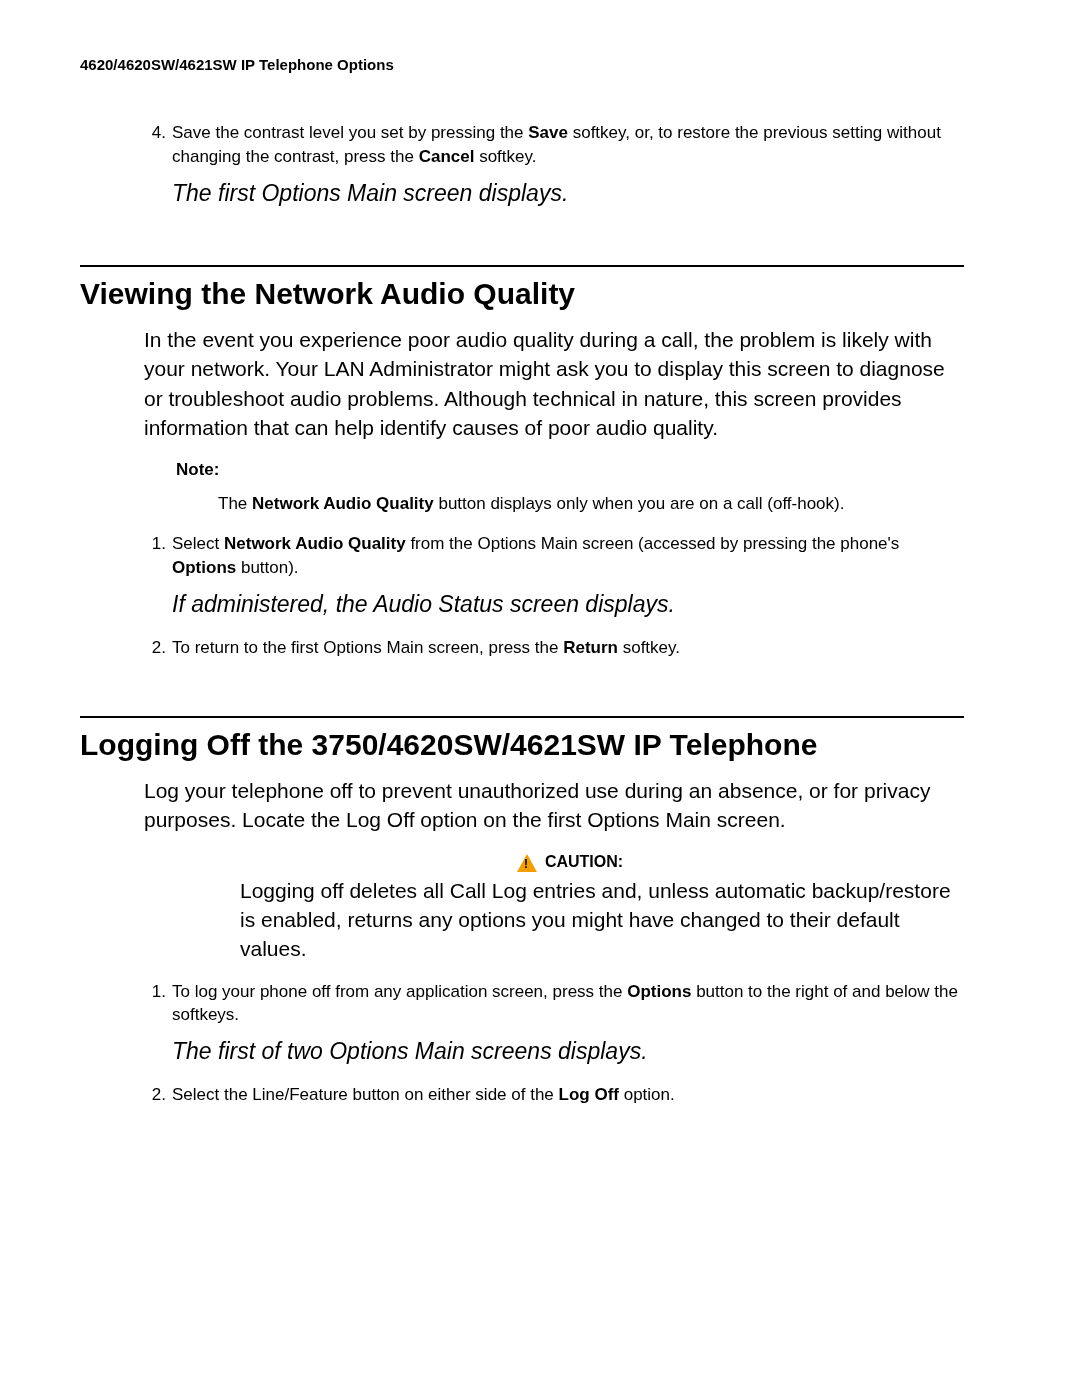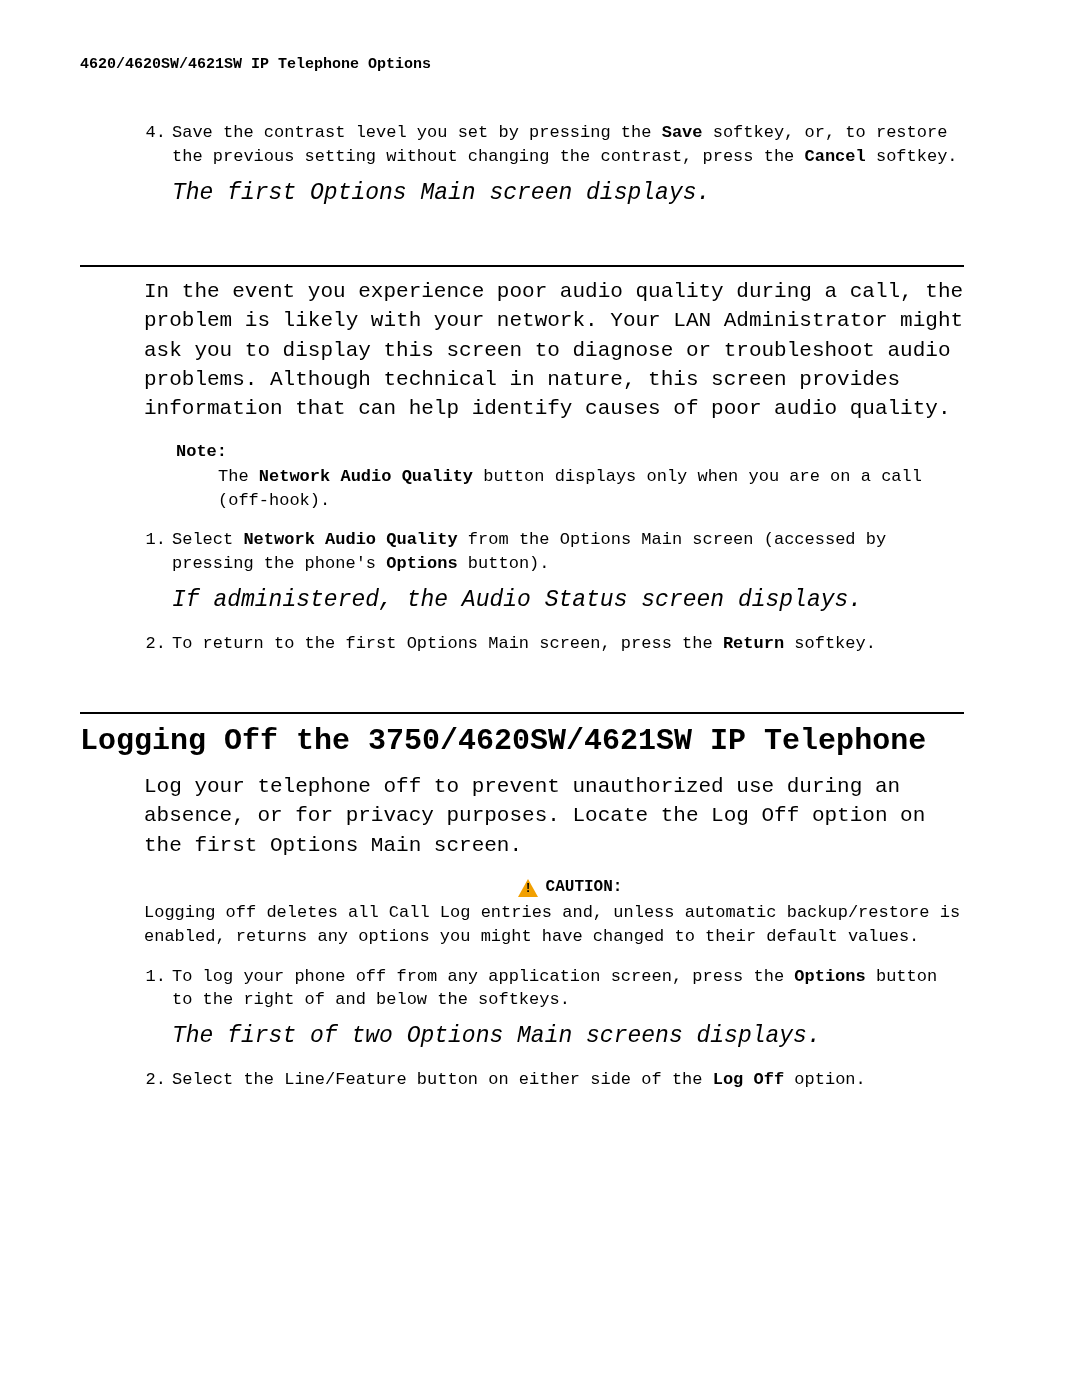--- a/index.html
+++ b/index.html
@@ -8,21 +8,20 @@
     font-family: Arial, Helvetica, sans-serif;
     background: #fff;
     color: #000;
   }
   .page {
     width: 1044px;
     height: 1397px;
     box-sizing: border-box;
     padding: 56px 80px 40px 80px;
     position: relative;
-    font-family: Liberation Mono, monospace;
   }
   .running-header {
     font-size: 15px;
     font-weight: bold;
     margin-bottom: 48px;
   }
   .body-indent {
     margin-left: 64px;
   }
   .list-item {
@@ -61,21 +60,21 @@
     margin-top: 18px;
   }
   .note-label {
     font-weight: bold;
     font-size: 17px;
   }
   .note-body {
     margin-left: 42px;
     font-size: 17px;
     line-height: 1.4;
-    margin-top: 4px;
+    margin-top: 12px;
   }
   .caution-block {
     margin-left: 32px;
     margin-top: 18px;
     display: flex;
     align-items: flex-start;
     justify-content: center;
   }
   .caution-icon {
     width: 0;
@@ -94,21 +93,22 @@
     top: 3px;
     font-size: 12px;
     font-weight: bold;
     color: #000;
   }
   .caution-label {
     font-weight: bold;
     font-size: 16px;
   }
   .caution-body {
-    font-size: 17px;
+    margin-left: 96px;
+    font-size: 21px;
     line-height: 1.4;
     margin-top: 4px;
   }
   .bold { font-weight: bold; }
   .footer {
     position: absolute;
     left: 80px;
     bottom: 44px;
     font-size: 15px;
     font-weight: bold;
@@ -126,20 +126,21 @@
     <div class="list-item">
       <div class="list-marker">4.</div>
       <div class="list-content">
         <span>Save the contrast level you set by pressing the </span><span class="bold">Save</span><span> softkey, or, to restore the previous setting without changing the contrast, press the </span><span class="bold">Cancel</span><span> softkey.</span>
         <div class="italic-note">The first Options Main screen displays.</div>
       </div>
     </div>
   </div>
 
   <hr class="section-rule">
+  <h1 class="section">Viewing the Network Audio Quality</h1>
 
   <div class="body-indent">
     <div class="para">In the event you experience poor audio quality during a call, the problem is likely with your network. Your LAN Administrator might ask you to display this screen to diagnose or troubleshoot audio problems. Although technical in nature, this screen provides information that can help identify causes of poor audio quality.</div>
 
     <div class="note-block">
       <div class="note-label">Note:</div>
       <div class="note-body">
         <span>The </span><span class="bold">Network Audio Quality</span><span> button displays only when you are on a call (off-hook).</span>
       </div>
     </div>

